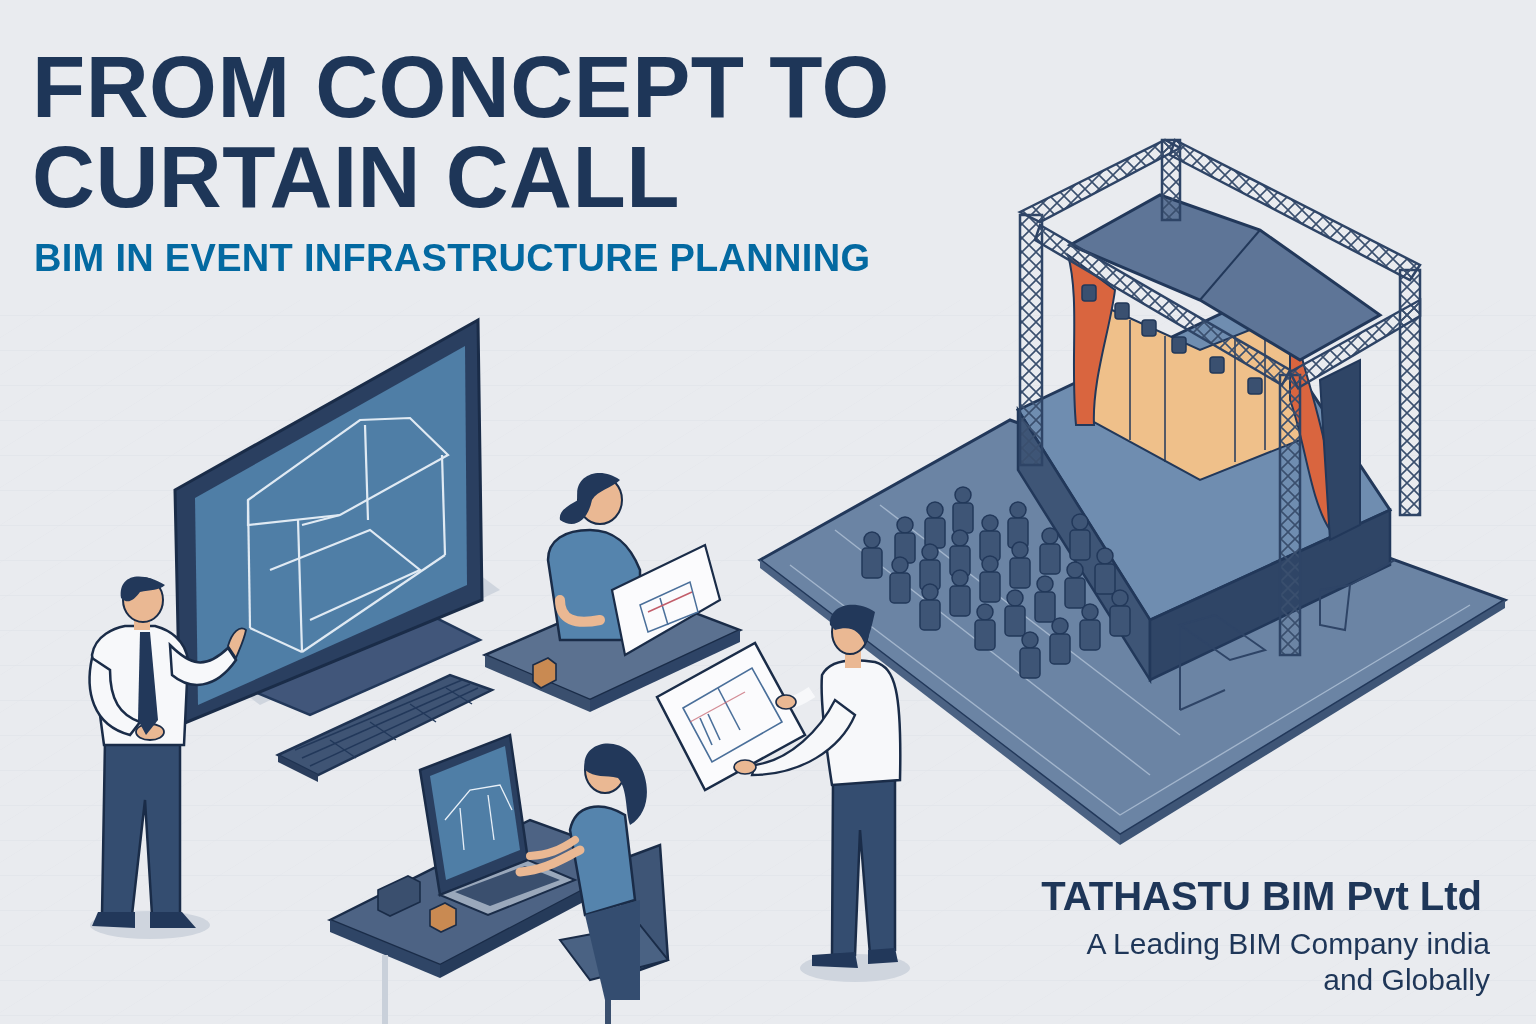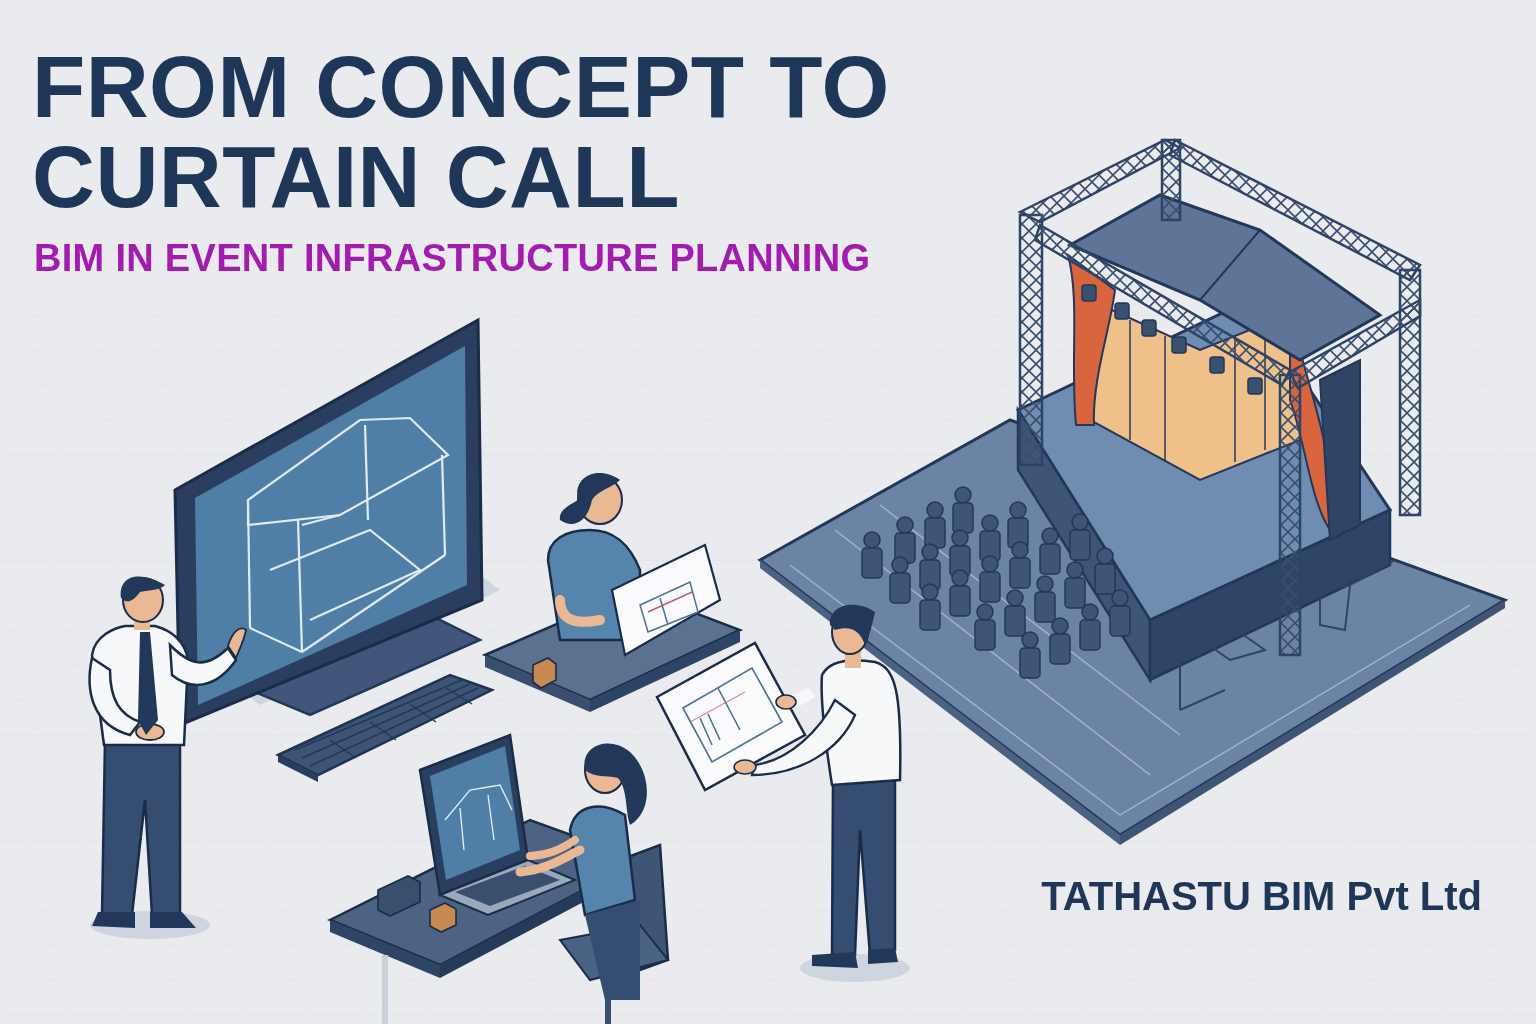--- a/index.html
+++ b/index.html
@@ -15,21 +15,21 @@
     font-family: "Liberation Sans", sans-serif;
     font-weight: 700; font-size: 88px; line-height: 90px;
     color: #1e3658; letter-spacing: 0.5px;
     transform: scaleX(0.99); transform-origin: left top;
   }
   .headline span { display: block; }
   .subheadline {
     position: absolute; left: 34px; top: 236px; margin: 0;
     font-family: "Liberation Sans", sans-serif;
     font-weight: 700; font-size: 38px; line-height: 44px;
-    color: #a21caf; letter-spacing: 0.3px;
+    color: #0369a1; letter-spacing: 0.3px;
   }
   .brand {
     position: absolute; right: 46px; top: 866px; text-align: right;
     color: #1e3658;
   }
   .brand-name {
     font-family: "Liberation Sans", sans-serif;
     font-weight: 700; font-size: 40px; line-height: 44px; margin: 8px;
   }
   .brand-tag {
@@ -328,15 +328,17 @@
 
   <h1 class="headline">
     <span>FROM CONCEPT TO</span>
     <span>CURTAIN CALL</span>
   </h1>
   <h2 class="subheadline">BIM IN EVENT INFRASTRUCTURE PLANNING</h2>
 
   <div class="brand">
     <p class="brand-name">TATHASTU BIM Pvt Ltd</p>
     <p class="brand-tag">
+      <span>A Leading BIM Company india</span>
+      <span>and Globally</span>
     </p>
   </div>
 </div>
 
 </body></html>

